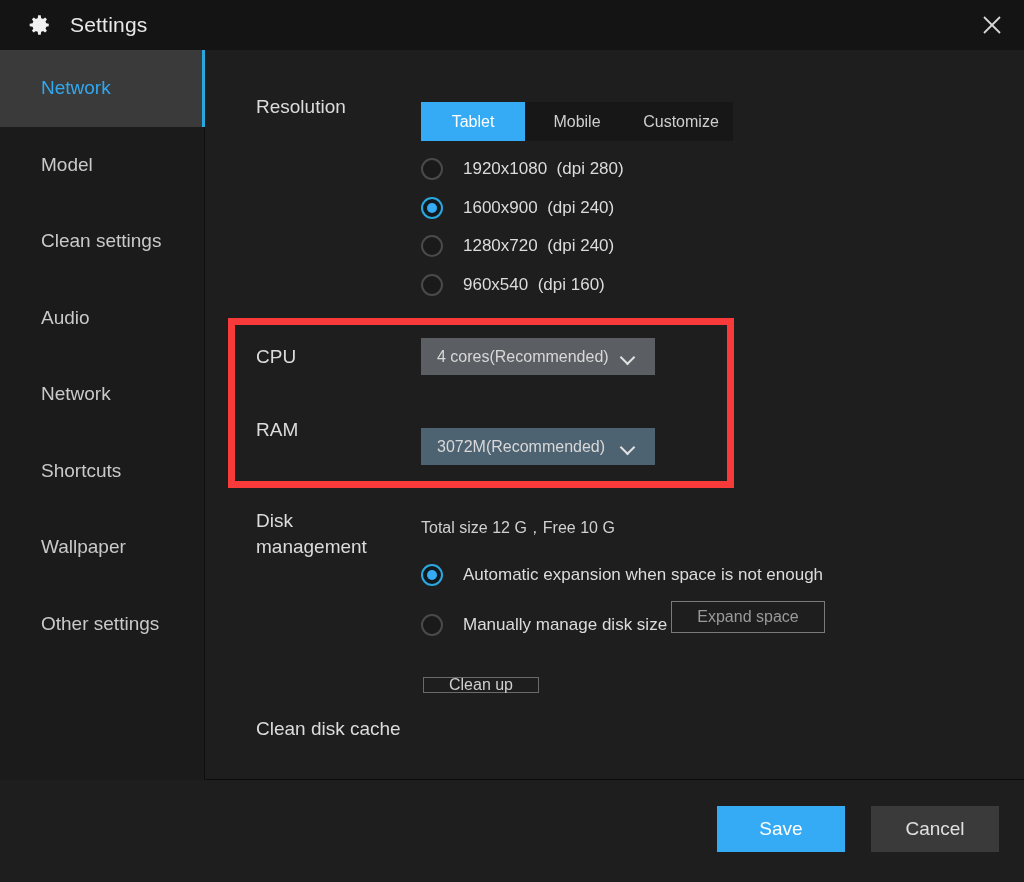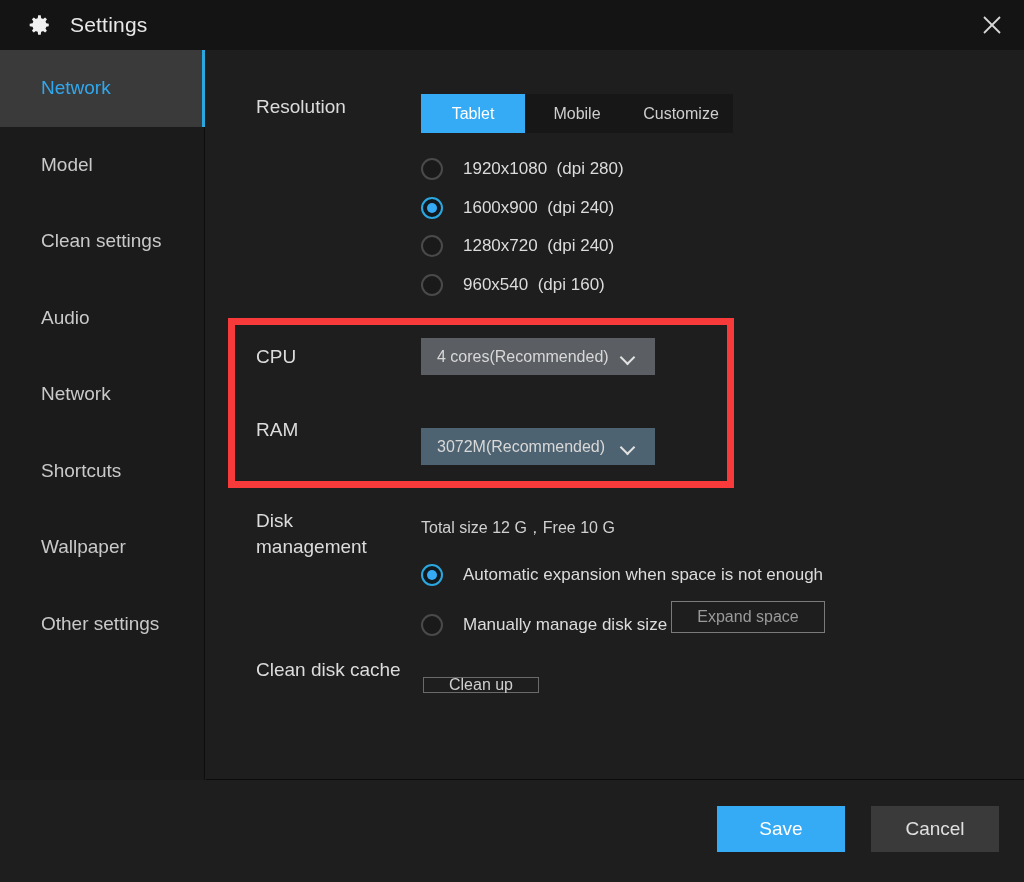--- a/index.html
+++ b/index.html
@@ -89,21 +89,21 @@
   .row { position: absolute; }
   .row-label {
     color: #dcdcdc;
     font-size: 19px;
     line-height: 26px;
   }
 
   
   .tabbar {
     position: absolute;
-    left: 215px; top: 44px;
+    left: 215px; top: 52px;
     width: 312px; height: 39px;
     background: #171717;
     display: flex;
   }
   .tab {
     flex: 1;
     display: flex;
     align-items: center;
     justify-content: center;
     color: #cfcfcf;
@@ -345,21 +345,21 @@
 
     <div class="radio-row" style="position:absolute; left:215px; top:556px;">
       <span class="radio"></span>
       <span class="radio-label">Manually manage disk size</span>
     </div>
 
     <div class="ghost-btn expand" style="position:absolute; left:465px; top:551px;">
       <span>Expand space</span>
     </div>
 
-    <div class="row" style="left:50px; top:607px;">
+    <div class="row" style="left:50px; top:666px;">
       <div class="row-label">Clean disk cache</div>
     </div>
     <div class="ghost-btn cleanup" style="position:absolute; left:217px; top:627px;">
       <span>Clean up</span>
     </div>
 
   </div>
 
   <div class="footer">
     <div class="btn save">

